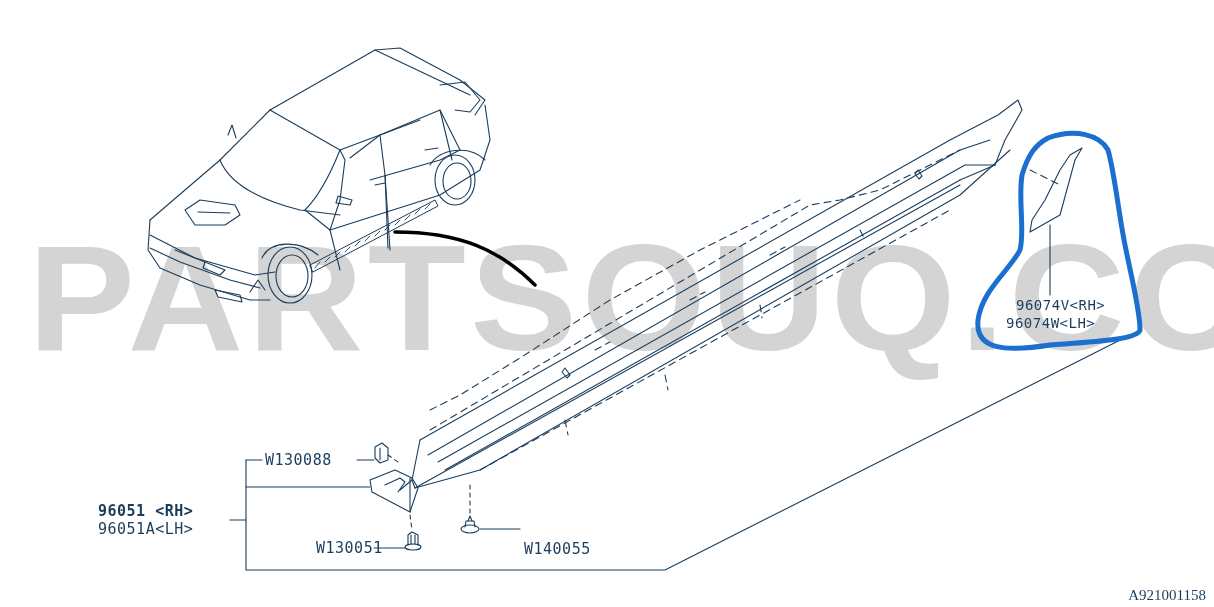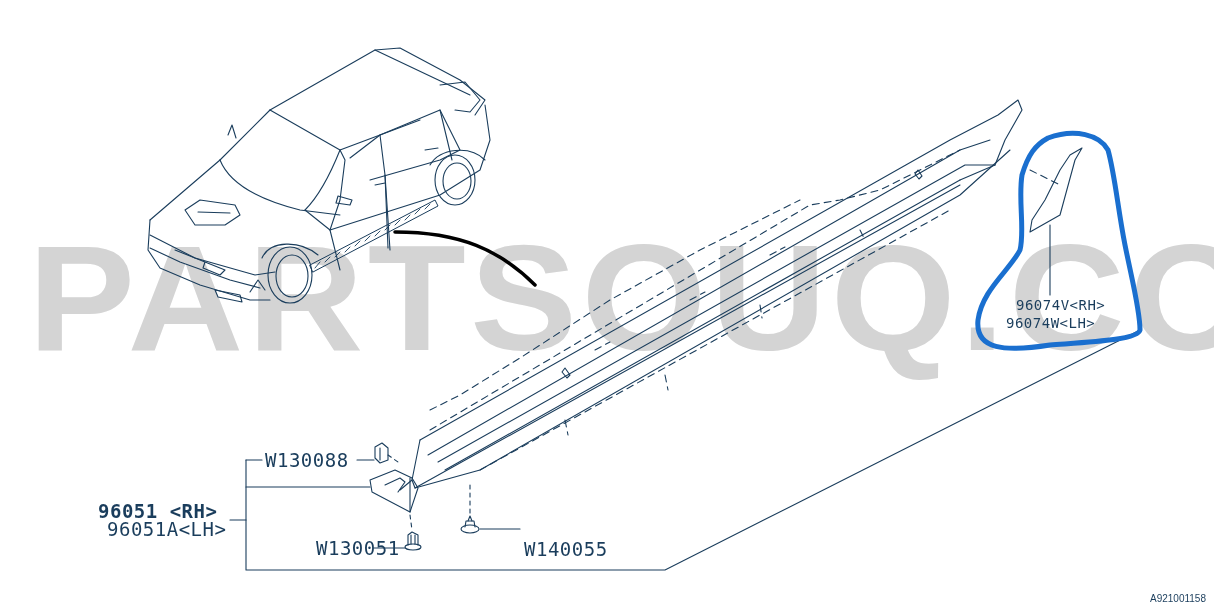--- a/index.html
+++ b/index.html
@@ -1,22 +1,22 @@
 <!DOCTYPE html>
 <html><head>
   <meta charset="utf-8">
   <style>
     html, body { margin: 0; padding: 0; background: #ffffff; }
     body { width: 1214px; height: 607px; position: relative; overflow: hidden; font-family: "DejaVu Sans", sans-serif; }
     .canvas { position: absolute; left: 0; top: 0; width: 1214px; height: 607px; }
     .watermark { position: absolute; left: 28px; top: 238px; width: 1160px; height: 120px; font-family: "Liberation Sans", sans-serif; font-weight: 900; font-size: 150px; line-height: 120px; color: #d4d4d4; letter-spacing: 4px; white-space: nowrap; transform: scaleX(1.07); transform-origin: left center; z-index: 0; }
     svg.drawing { position: absolute; left: 0; top: 0; z-index: 1; }
-    .label { position: absolute; z-index: 2; font-family: "DejaVu Sans Mono", monospace; color: #1a3d5c; font-size: 19px; line-height: 18px; white-space: pre; letter-spacing: 0.5px; background: transparent; }
+    .label { position: absolute; z-index: 2; font-family: "DejaVu Sans Mono", monospace; color: #1a3d5c; font-size: 15px; line-height: 18px; white-space: pre; letter-spacing: 0.5px; background: transparent; }
     .label.small { font-size: 14px; }
-    .figref { position: absolute; right: 8px; bottom: 3px; z-index: 2; font-family: Liberation Sans, sans-serif; color: #1a3d5c; font-size: 10px; }
+    .figref { position: absolute; right: 8px; bottom: 3px; z-index: 2; font-family: Liberation Serif, serif; color: #1a3d5c; font-size: 15px; }
   </style>
 </head>
 <body>
 
 <div class="canvas">
 
   <div class="watermark">PARTSOUQ.COM</div>
 
   <svg class="drawing" width="1214" height="607" viewBox="0 0 1214 607">
     <g fill="none" stroke="#1a3d5c" stroke-width="1.1" stroke-linejoin="round" stroke-linecap="round">
@@ -145,21 +145,21 @@
     </g>
 
     <path d="M395 232 C460 232 500 250 535 285" fill="none" stroke="#000000" stroke-width="3.5" stroke-linecap="round"></path>
 
     <path d="M1048 138 C1075 128 1100 135 1108 150 C1115 175 1118 210 1125 245 C1132 280 1140 310 1140 330 C1138 340 1090 342 1050 345 C1005 352 975 350 978 320 C982 290 1010 270 1020 250 C1025 230 1018 200 1022 175 C1028 155 1035 145 1048 138 Z" fill="none" stroke="#1a6fcf" stroke-width="5" stroke-linejoin="round"></path>
   </svg>
 
   <div class="label" style="left:265px; top:451px;">W130088</div>
 
   <div class="label" style="left:98px; top:502px;font-weight:bold;">96051 &lt;RH&gt;</div>
-  <div class="label" style="left:107px; top:520px;">96051A&lt;LH&gt;</div>
+  <div class="label" style="left:98px; top:520px;">96051A&lt;LH&gt;</div>
 
   <div class="label" style="left:285px; top:539px;margin-left:31px;">W130051</div>
 
   <div class="label" style="left:524px; top:540px;">W140055</div>
 
   <div class="label small" style="left:1016px; top:296px;">96074V&lt;RH&gt;</div>
   <div class="label small" style="left:993px; top:314px;margin-left:13px;">96074W&lt;LH&gt;</div>
 
   <div class="figref">A921001158</div>
 </div>

